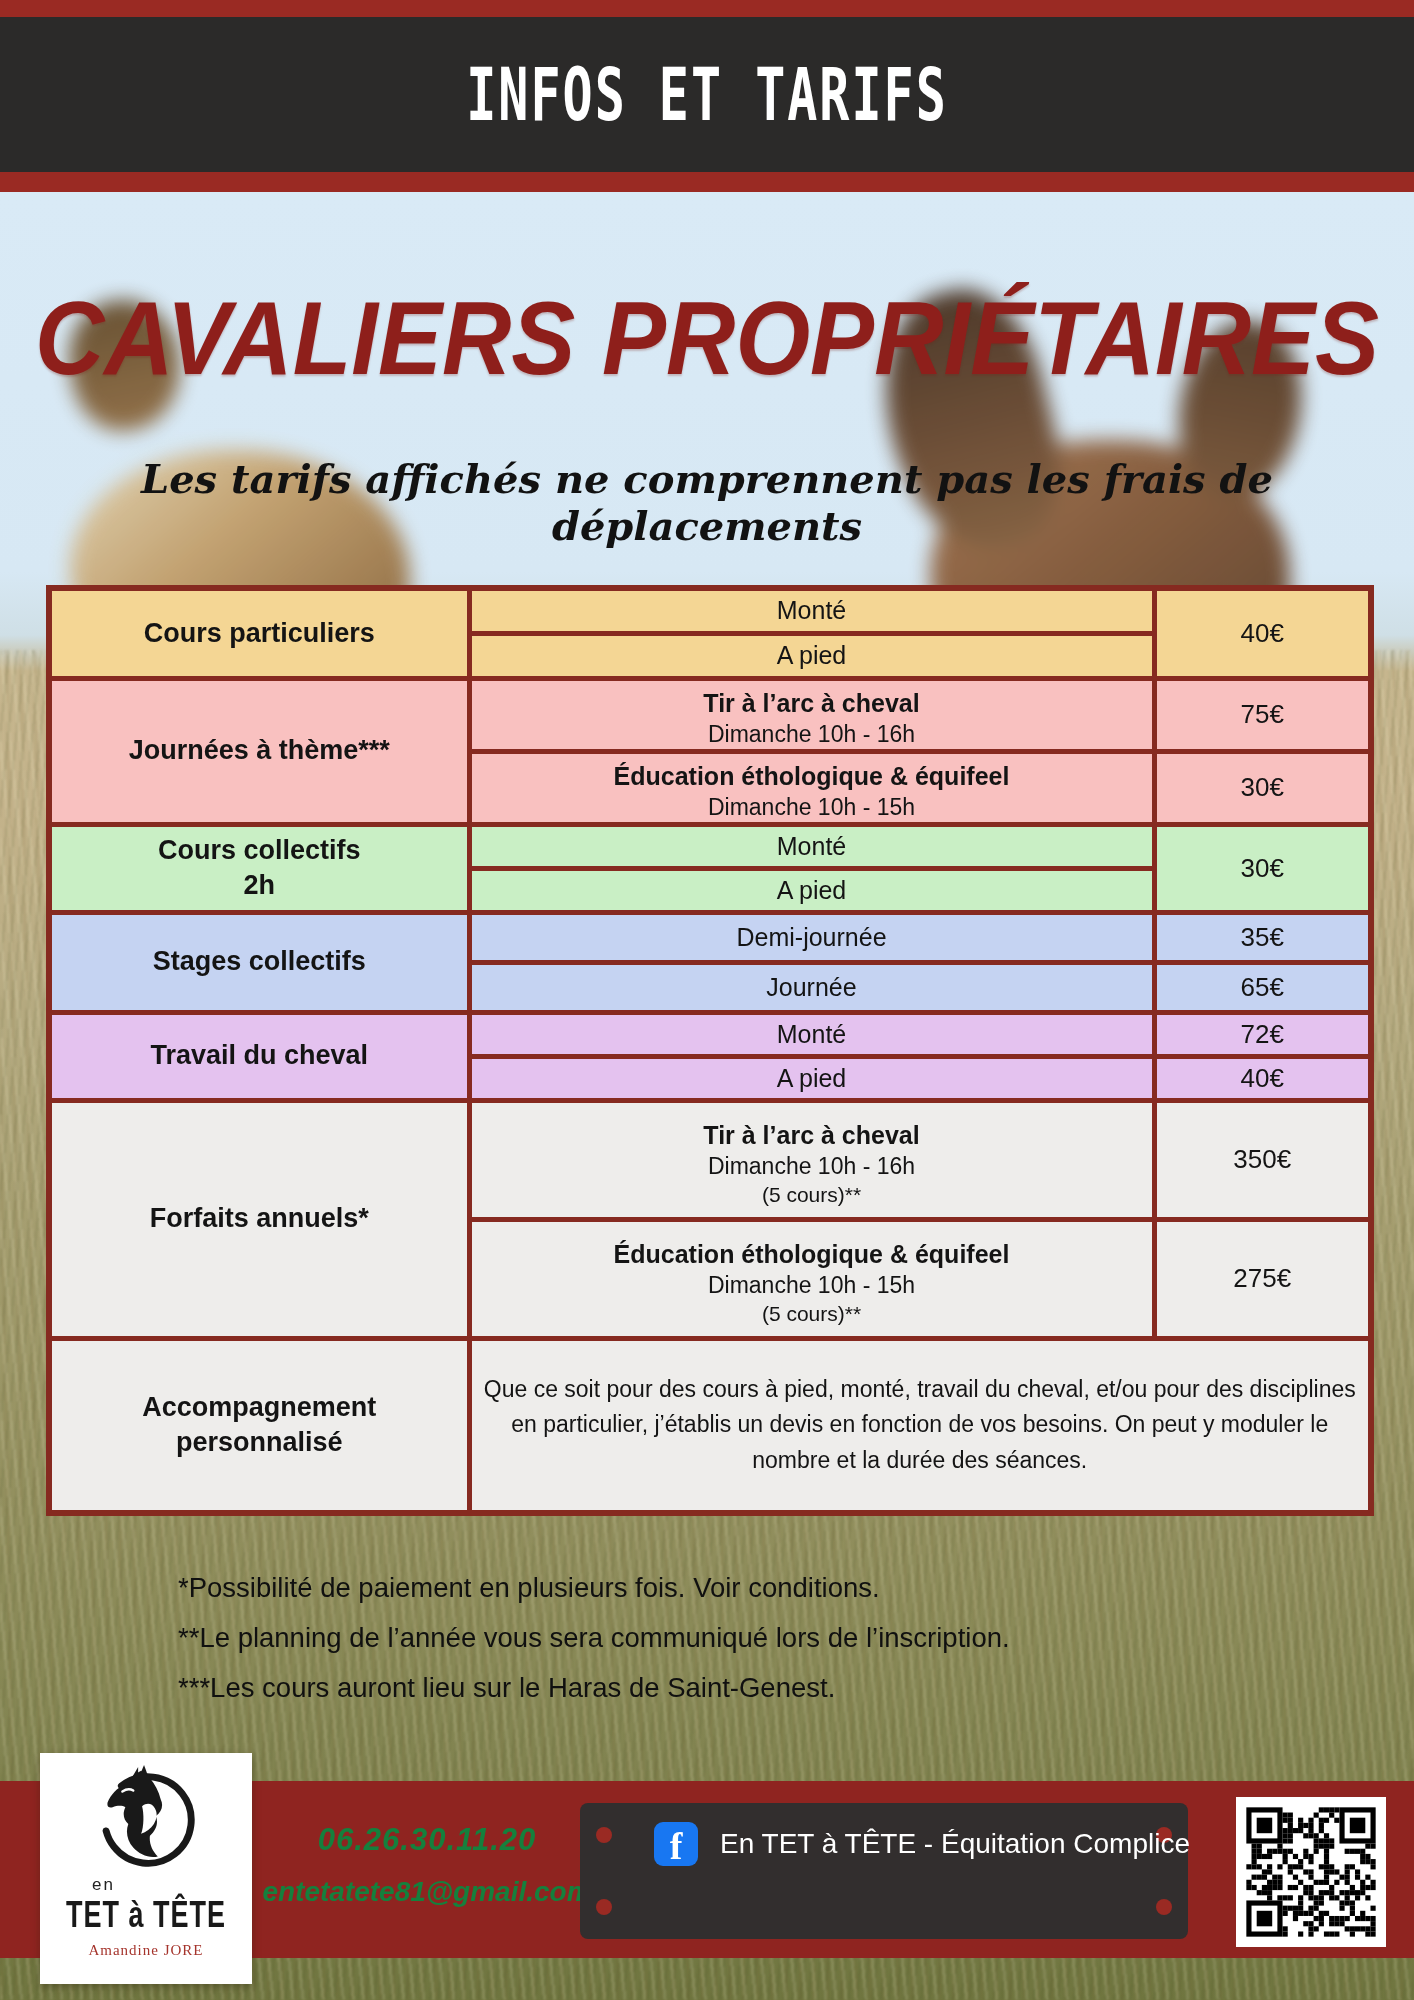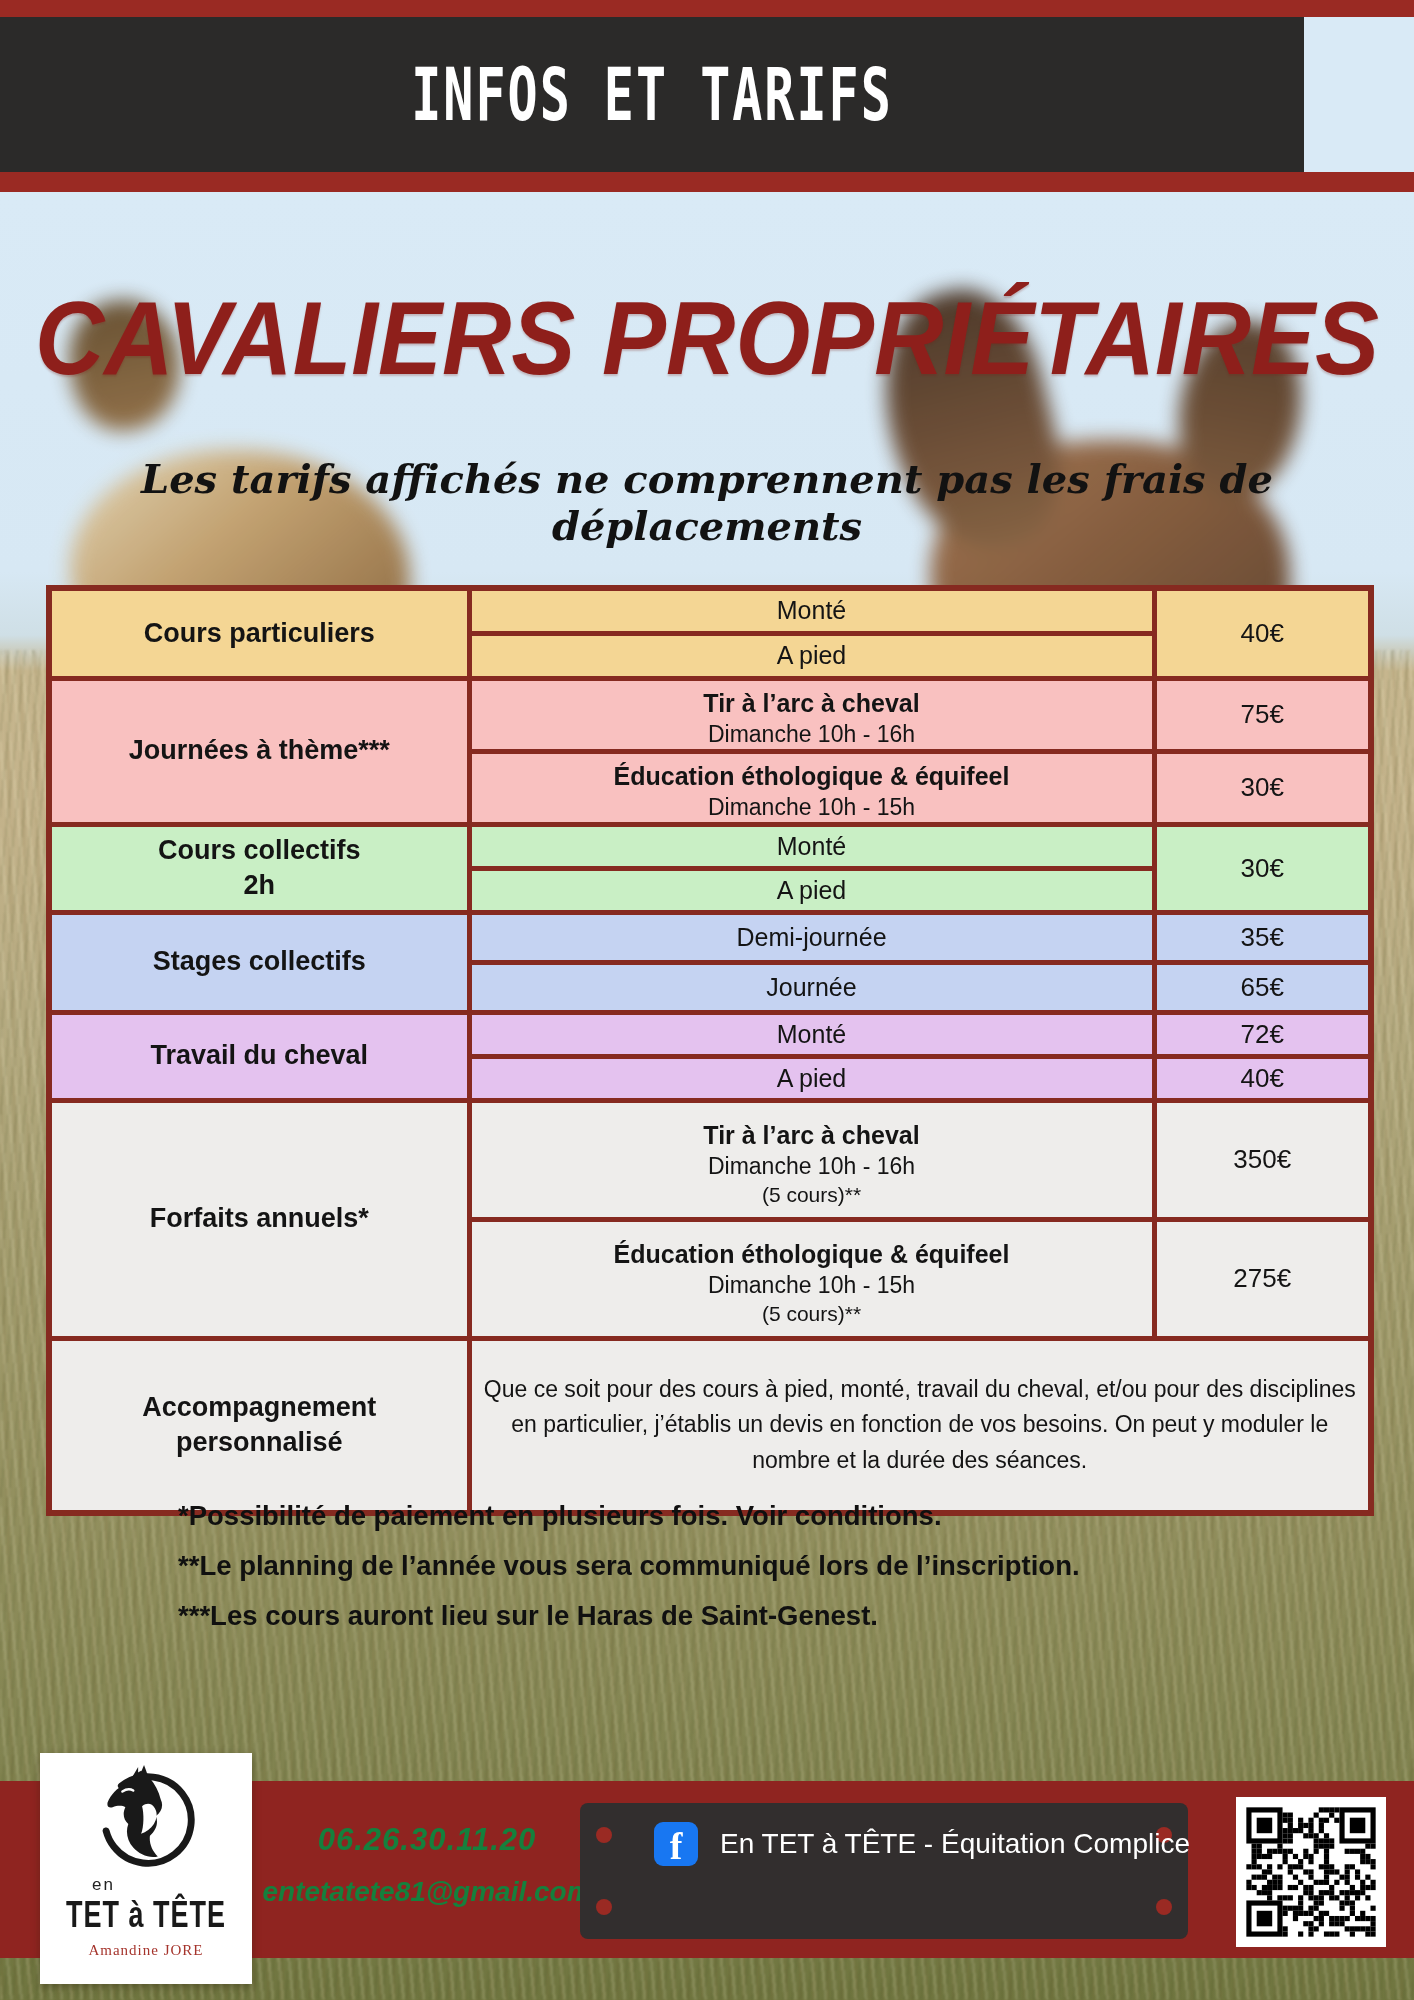--- a/index.html
+++ b/index.html
@@ -35,21 +35,21 @@
     position:absolute;left:0;top:650px;width:1414px;height:1350px;filter:blur(1px);
     background:
       repeating-linear-gradient(84deg, rgba(255,248,214,.16) 0 3px, rgba(255,255,255,0) 3px 10px),
       repeating-linear-gradient(96deg, rgba(58,68,24,.14) 0 2px, rgba(255,255,255,0) 2px 8px),
       repeating-linear-gradient(89deg, rgba(116,96,48,.12) 0 4px, rgba(255,255,255,0) 4px 14px);
   }
   
   .strip{position:absolute;left:0;width:1414px;background:#9a2a23;}
   .strip.top{top:0;height:17px;}
   .strip.mid{top:172px;height:20px;}
-  .band{position:absolute;left:0;top:17px;width:1304px;height:155px;background:#2b2a29;
+  .band{position:absolute;left:0;top:17px;width:1414px;height:155px;background:#2b2a29;
     display:flex;align-items:center;justify-content:center;}
   .band h1{
     margin:0;color:#fff;font-family:"DejaVu Sans Mono","Liberation Mono",monospace;
     font-weight:bold;font-size:50px;letter-spacing:2px;transform:scaleY(1.45);
   }
   .main-title{
     position:absolute;left:0;top:284px;width:1414px;margin:0;text-align:center;
     color:#8e1f1b;font-size:96px;font-weight:bold;font-style:italic;line-height:1.05;
     transform:scaleY(1.08);transform-origin:top center;letter-spacing:0px;white-space:nowrap;
     text-shadow:0 2px 2px rgba(120,30,25,.25);
@@ -73,21 +73,21 @@
   tr.rh45{height:45px;} tr.rh73{height:73px;} tr.rh44{height:44px;}
   tr.rh50{height:50px;} tr.rh119{height:119px;} tr.rh175{height:175px;}
   td.lbl{font-weight:bold;font-size:27px;line-height:1.3;}
   .opt-t{font-size:25px;}
   .opt-t.b{font-weight:bold;margin-top:8px;}
   .opt-s{font-size:23px;margin-top:3px;}
   .opt-n{font-size:21px;margin-top:3px;}
   td.price{font-size:26px;}
   td.desc{font-size:23px;line-height:1.55;padding:0 16px;}
   
-  .footnotes{position:absolute;left:178px;top:1500px;color:#101010;font-weight:bold;font-size:27.5px;}
+  .footnotes{position:absolute;left:178px;top:1572px;color:#101010;font-weight:normal;font-size:27.5px;}
   .footnotes div{margin-bottom:18px;}
   
   .footer-band{position:absolute;left:0;top:1781px;width:1414px;height:177px;background:#8f2420;}
   .logo-card{position:absolute;left:40px;top:1753px;width:212px;height:231px;background:#fff;
     box-shadow:0 3px 8px rgba(40,30,10,.35);text-align:center;}
   .logo-svg{display:block;margin:10px auto 0;}
   .logo-en{text-align:left;margin:-6px 0 0 52px;font-size:17px;letter-spacing:2px;color:#222;}
   .logo-name{font-weight:bold;font-size:27px;letter-spacing:1px;color:#191919;
     transform:scaleY(1.35);transform-origin:top center;}
   .logo-owner{margin-top:16px;font-family:"Liberation Serif",serif;font-size:15px;

